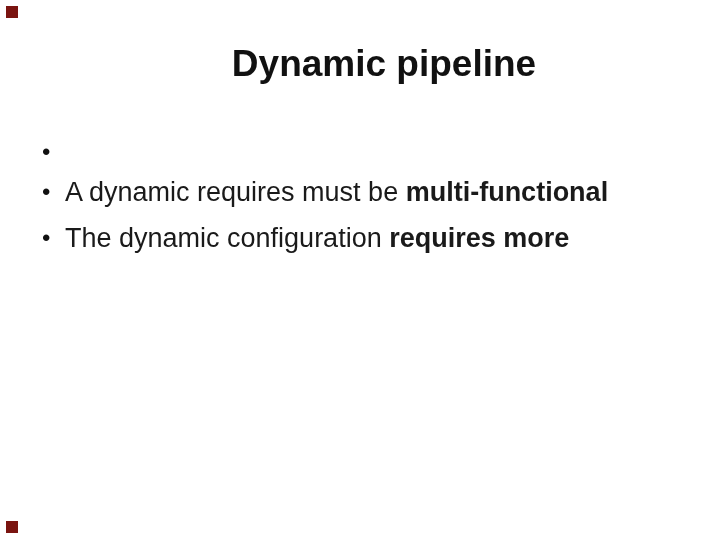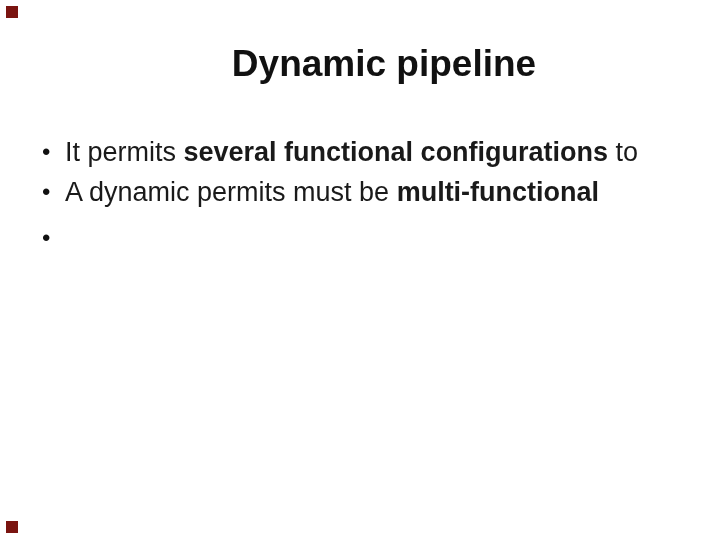--- a/index.html
+++ b/index.html
@@ -68,29 +68,29 @@
   <div class="corner-mark top-left" style="background: rgb(122, 20, 16);"></div>
 
   <div class="corner-mark bottom-left" style="background: rgb(122, 20, 16);"></div>
 
   <div class="slide-title" style="color: rgb(17, 17, 17);">Dynamic pipeline</div>
 
   <div class="bullet-list" style="color: rgb(26, 26, 26);">
       <div class="bullet">
         <span class="bullet-dot">•</span>
         <div class="bullet-text">
-          <div class="line"><span class="seg">It permits </span><span class="seg-bold">several functional configurations</span><span class="seg"> to</span></div>
         </div>
       </div>
       <div class="bullet">
         <span class="bullet-dot">•</span>
         <div class="bullet-text">
-          <div class="line"><span class="seg">A dynamic permits must be </span><span class="seg-bold">multi-functional</span></div>
+          <div class="line"><span class="seg">A dynamic requires must be </span><span class="seg-bold">multi-functional</span></div>
         </div>
       </div>
       <div class="bullet">
         <span class="bullet-dot">•</span>
         <div class="bullet-text">
+          <div class="line"><span class="seg">The dynamic configuration </span><span class="seg-bold">requires more</span></div>
         </div>
       </div>
     </div>
 
 </div>
 
 </body></html>

